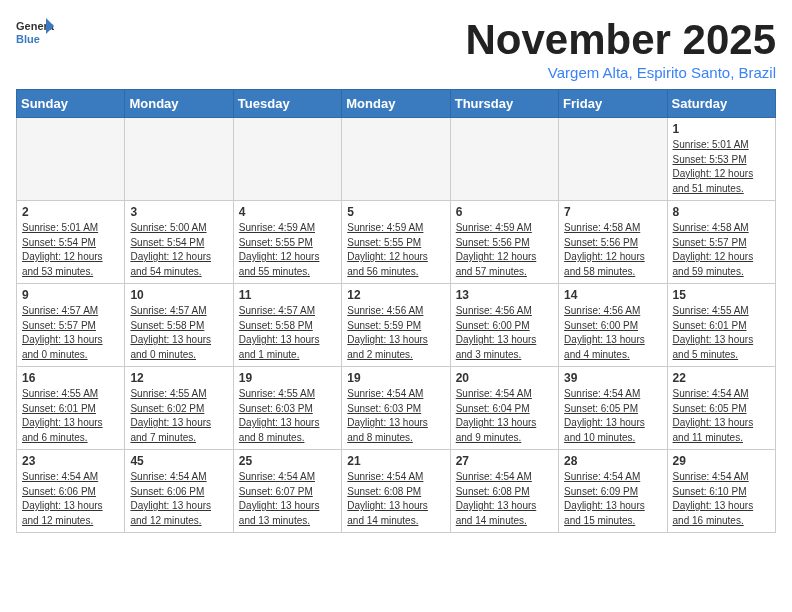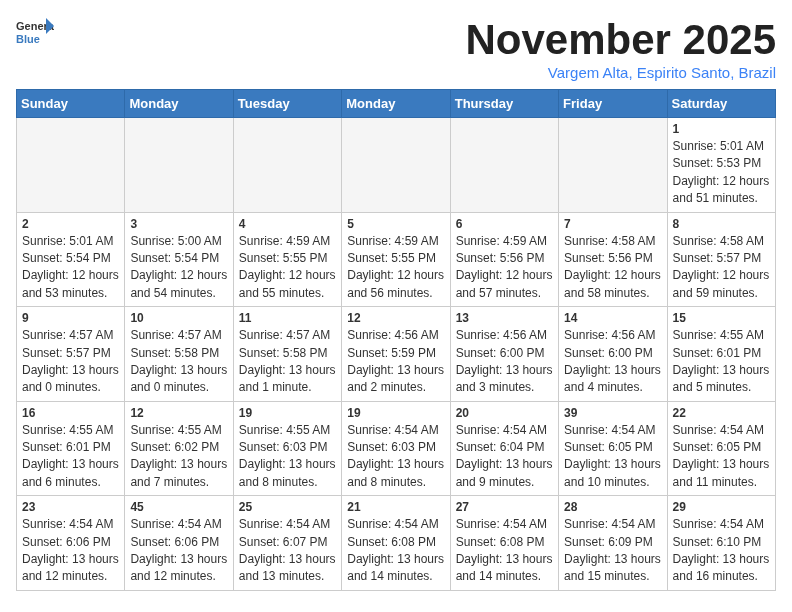--- a/index.html
+++ b/index.html
@@ -65,23 +65,24 @@
     .calendar td.empty {
       background: #f5f5f5;
     }
     .day-number {
       font-weight: bold;
       font-size: 12px;
       display: block;
       margin-bottom: 2px;
     }
     .day-info {
-      font-size: 12px;
+      font-size: 10px;
       line-height: 1.45;
       color: #333;
+      text-decoration: underline;
     }
   </style>
 </head>
 <body>
 
 <div class="header-area">
   <div class="logo">
     <svg class="logo-icon" viewBox="0 0 38 30">
 
       <text x="0" y="14" font-family="Arial" font-size="11" font-weight="bold" fill="#333">General</text>

